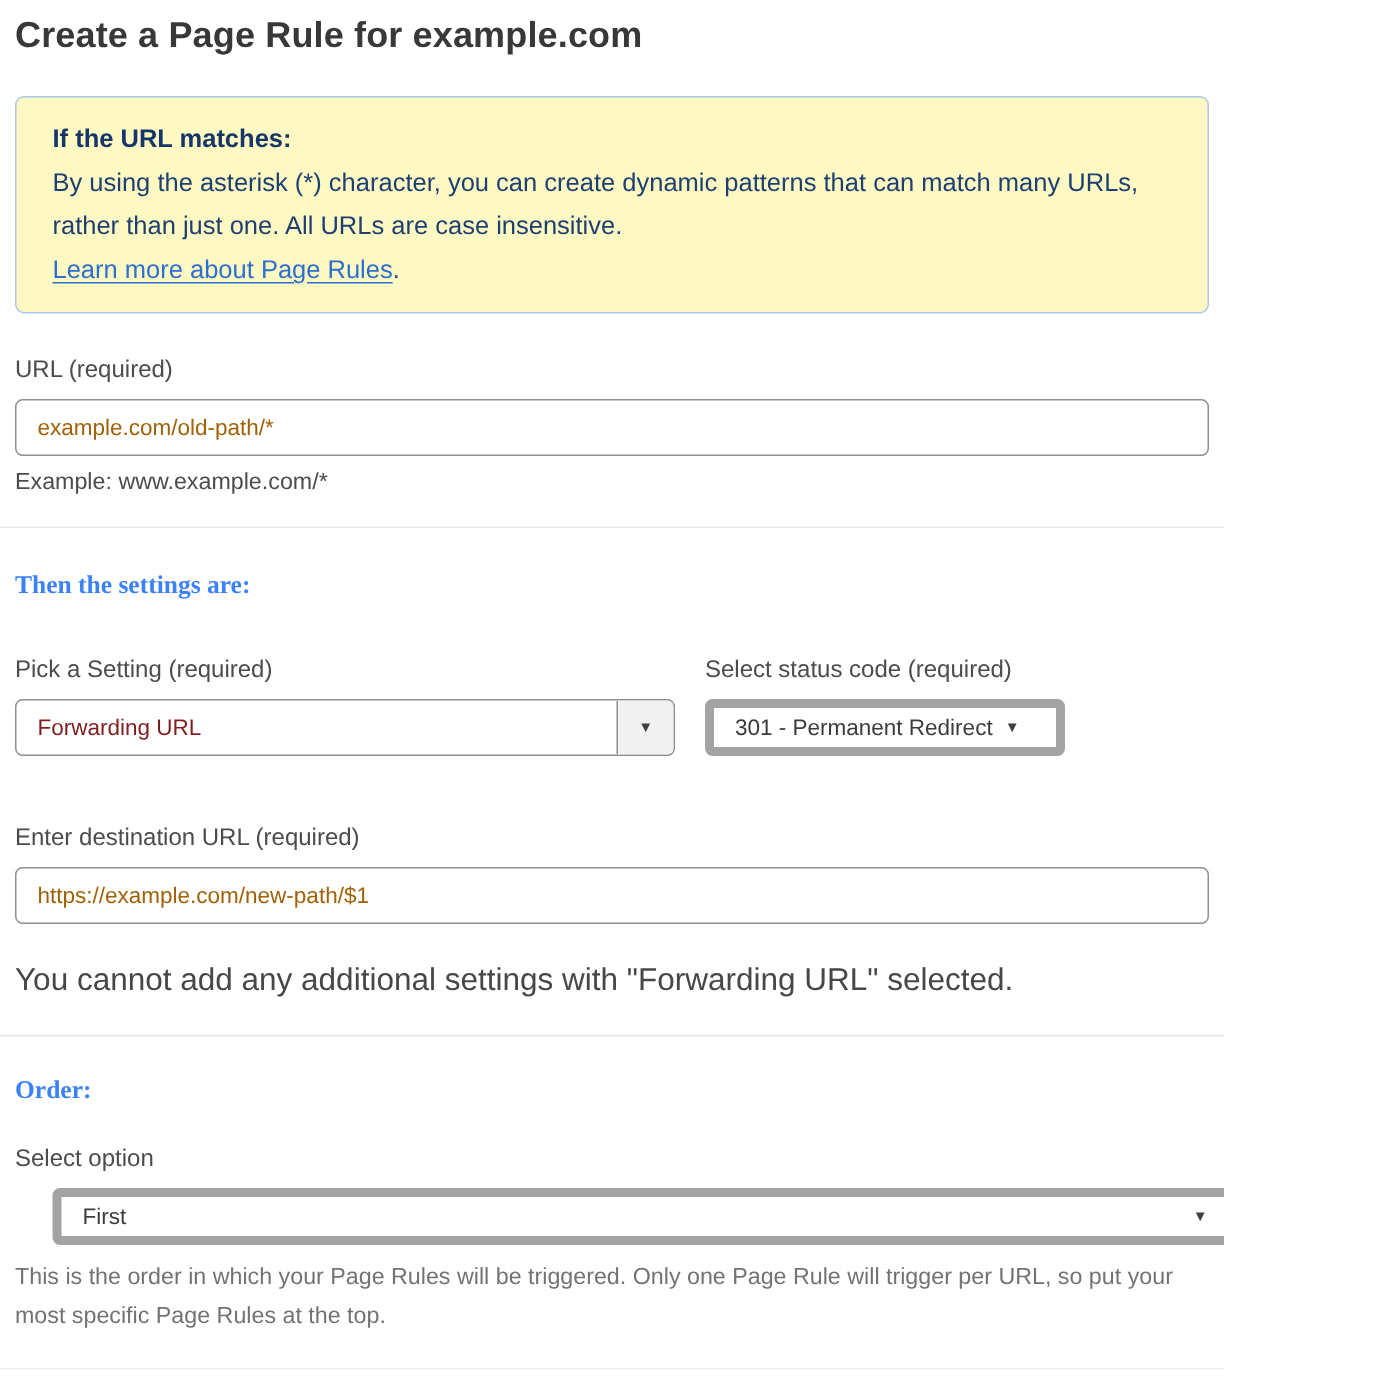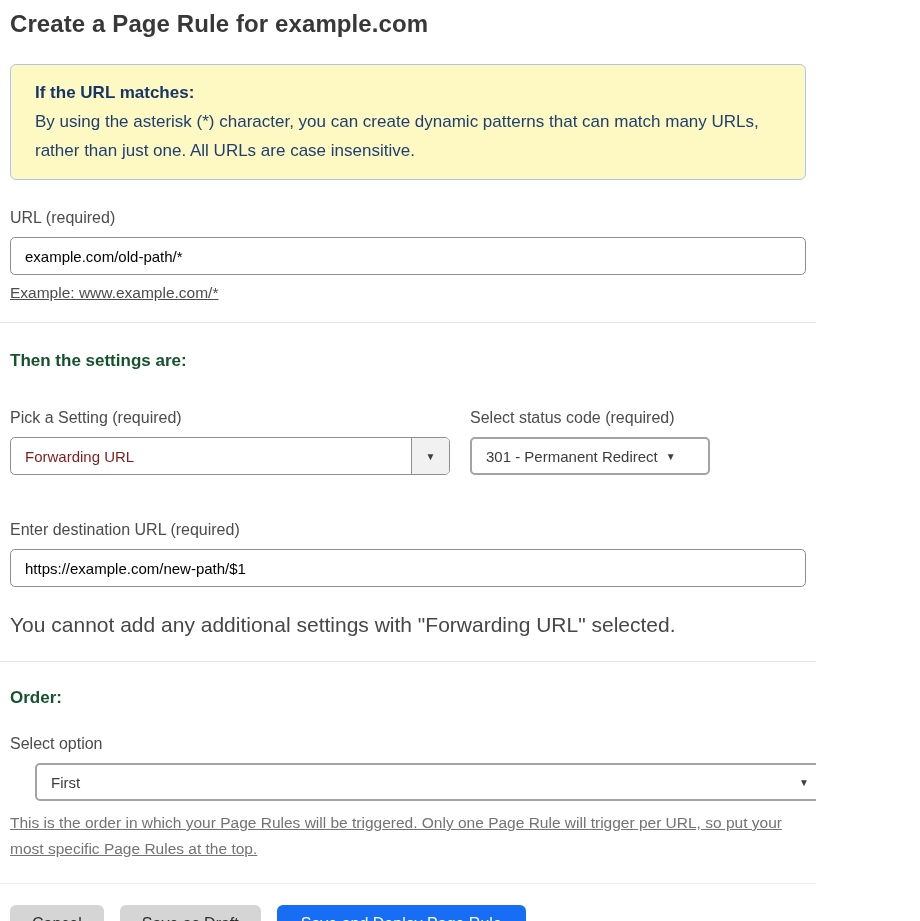--- a/index.html
+++ b/index.html
@@ -51,40 +51,40 @@
     color: #4c4c4c;
     margin-bottom: 10px;
   }
   .text-input {
     width: 100%;
     height: 38px;
     border: 1px solid #8f8f8f;
     border-radius: 5px;
     padding: 16px 14px;
     font-size: 15px;
-    color: #000000;
+    color: #a16207;
     font-family: "Liberation Sans", "DejaVu Sans", sans-serif;
     background: #ffffff;
     outline: none;
   }
   .helper-text {
     margin-top: 9px;
     font-size: 15.5px;
     color: #4c4c4c;
-    text-decoration: underline;
   }
   .divider {
     height: 1px;
     background: #e7e7e7;
     margin: 0 -10px;
   }
   .section-heading {
     font-size: 17px;
     font-weight: 700;
-    color: #14532d;
+    color: #3b82f6;
+    font-family: Liberation Serif, serif;
   }
   
   .select-row {
     display: flex;
     gap: 20px;
     margin-top: 38px;
   }
   .select-col-setting { width: 440px; }
   .select-col-status { width: 240px; }
   .fancy-select {
@@ -110,21 +110,21 @@
     background: #f1f1f1;
     border-left: 1px solid #8f8f8f;
     display: flex;
     align-items: center;
     justify-content: center;
     font-size: 10px;
     color: #3f3f3f;
   }
   .plain-select {
     height: 38px;
-    border: 2px solid #a3a3a3;
+    border: 6px solid #a3a3a3;
     border-radius: 5px;
     background: #ffffff;
     display: flex;
     align-items: center;
     padding: 0 14px;
     font-size: 15px;
     color: #3c3c3c;
     cursor: pointer;
   }
   .plain-select .caret {
@@ -166,20 +166,21 @@
 </head>
 <body>
 
 <div class="page">
 
   <h1 class="page-title">Create a Page Rule for example.com</h1>
 
   <div class="info-box">
     <div class="info-heading">If the URL matches:</div>
     <div class="info-body">By using the asterisk (*) character, you can create dynamic patterns that can match many URLs, rather than just one. All URLs are case insensitive.</div>
+    <div><a class="info-link">Learn more about Page Rules</a><span>.</span></div>
   </div>
 
   <div style="margin-top:29px;">
     <div class="field-label">URL (required)</div>
     <input class="text-input" type="text" value="example.com/old-path/*" style="">
     <div class="helper-text">Example: www.example.com/*</div>
   </div>
 
   <div class="divider" style="margin-top:20px;"></div>
 

